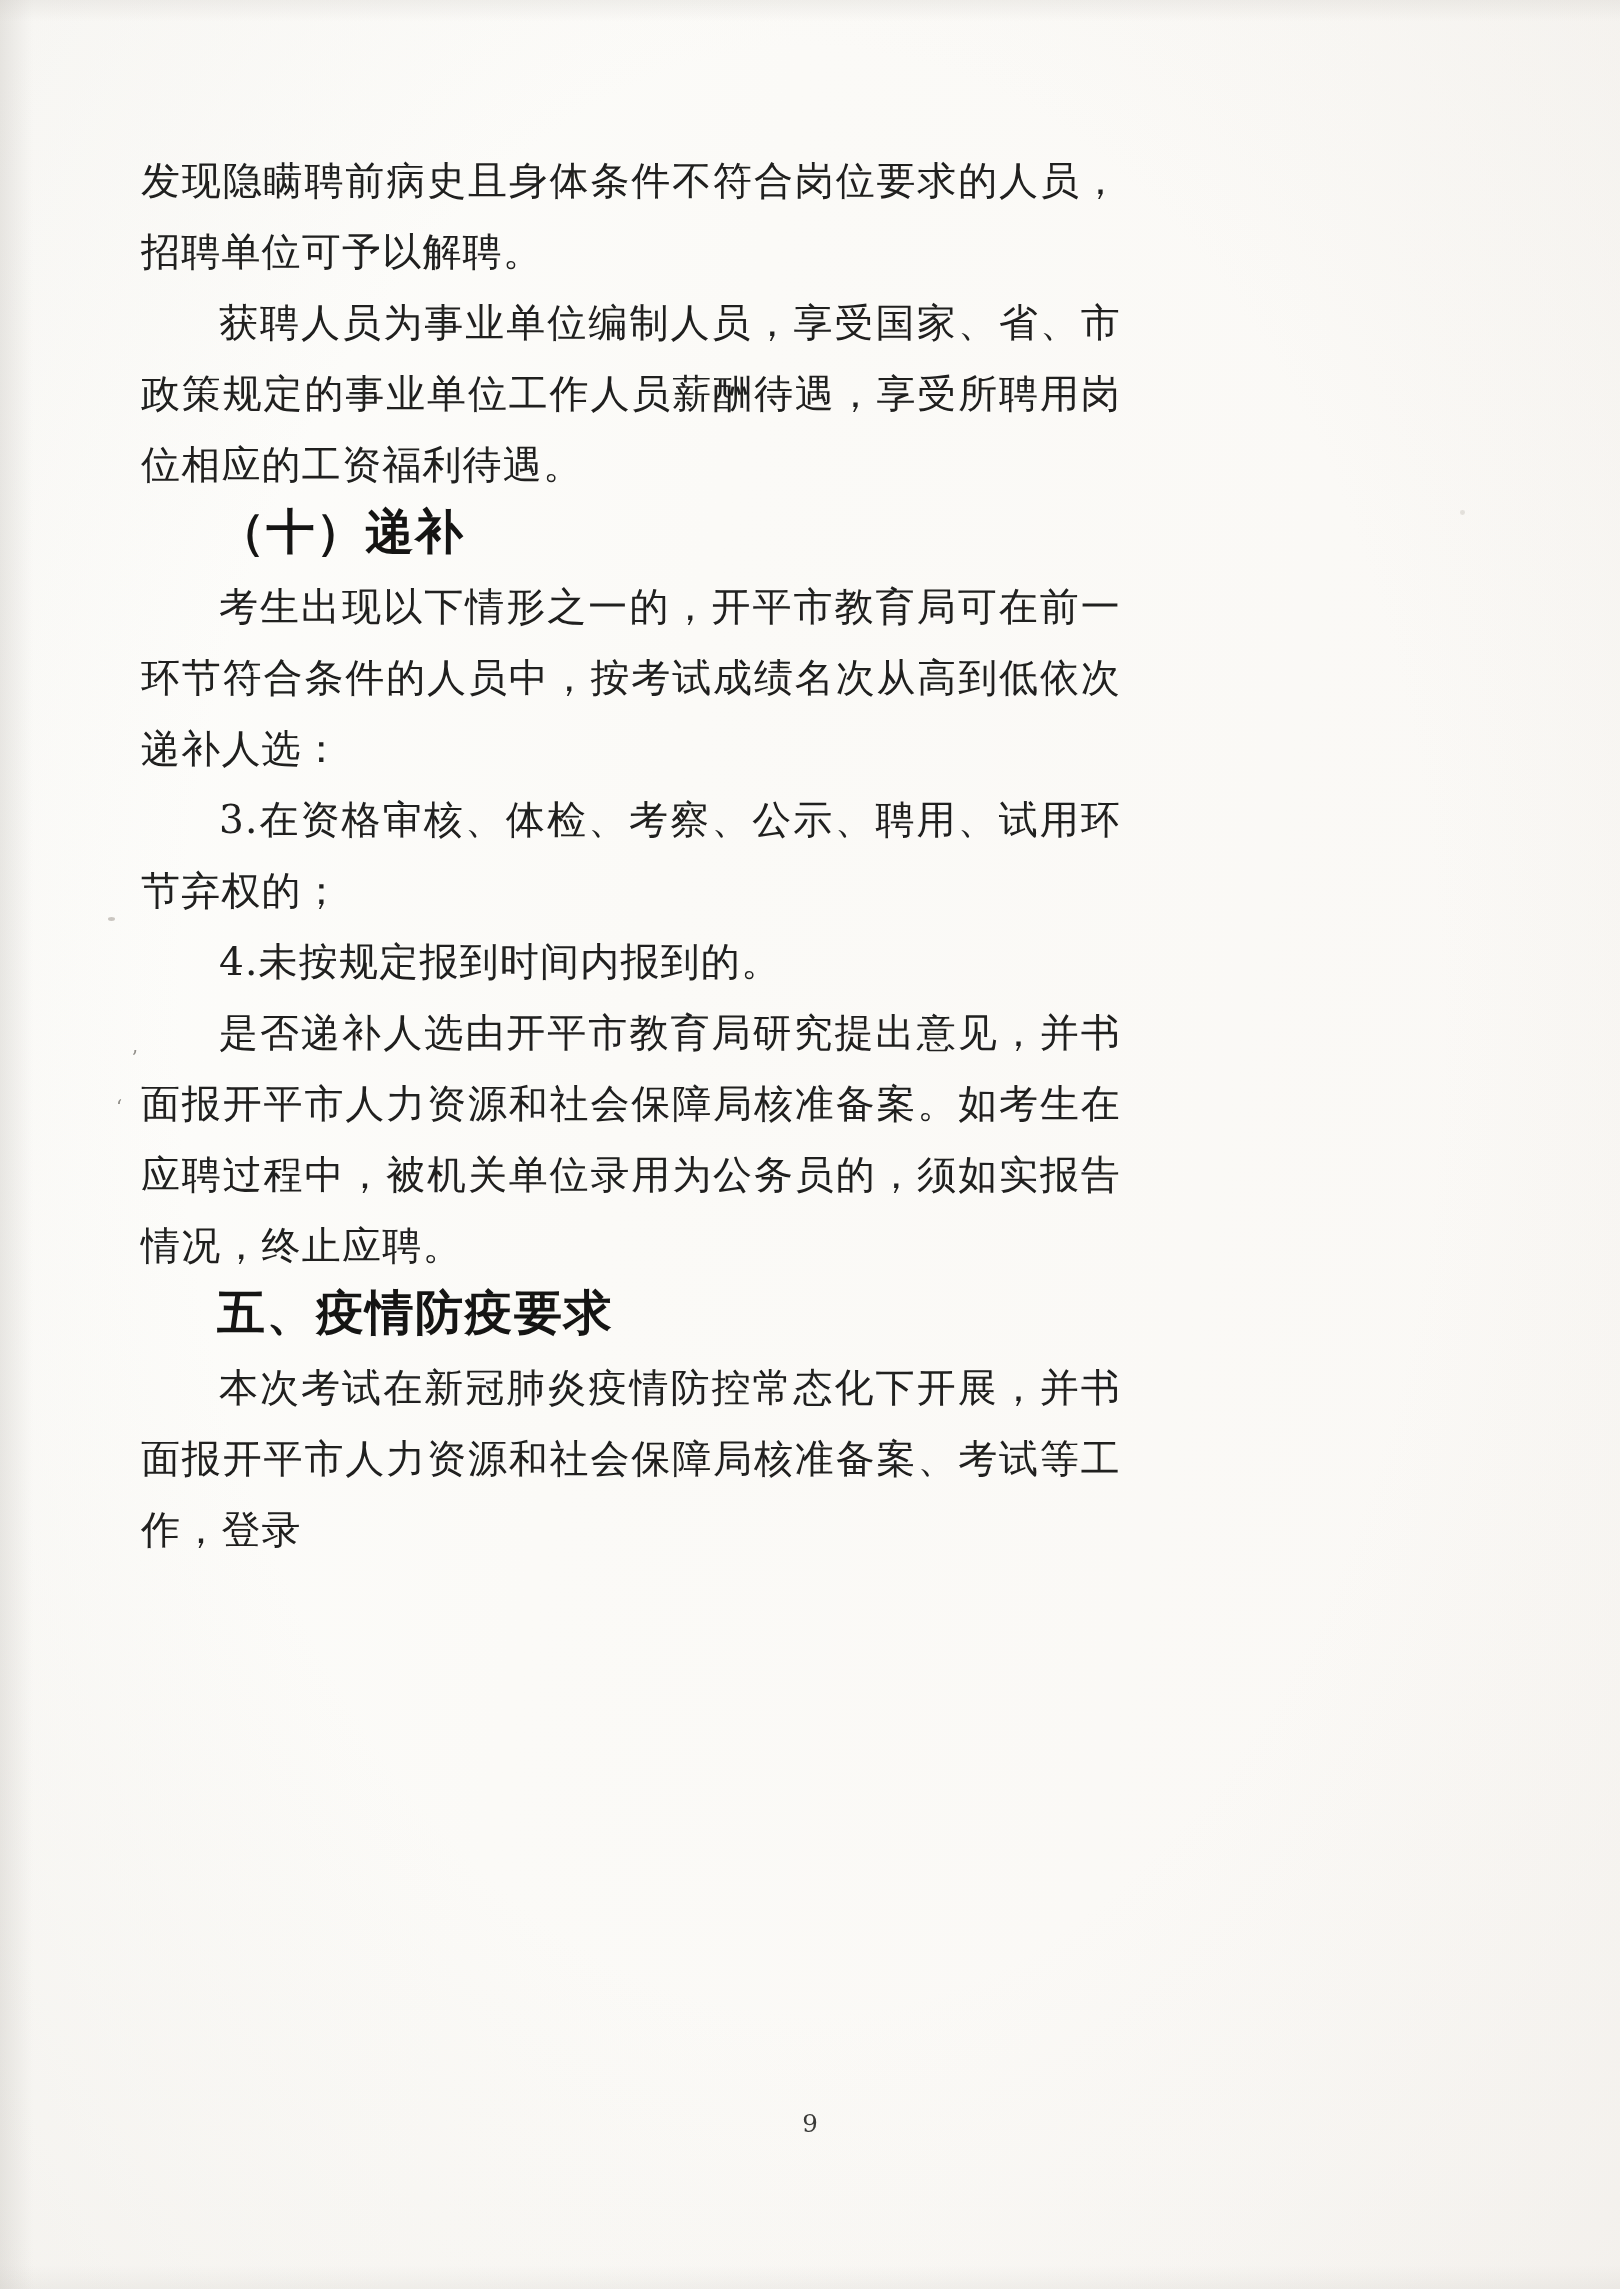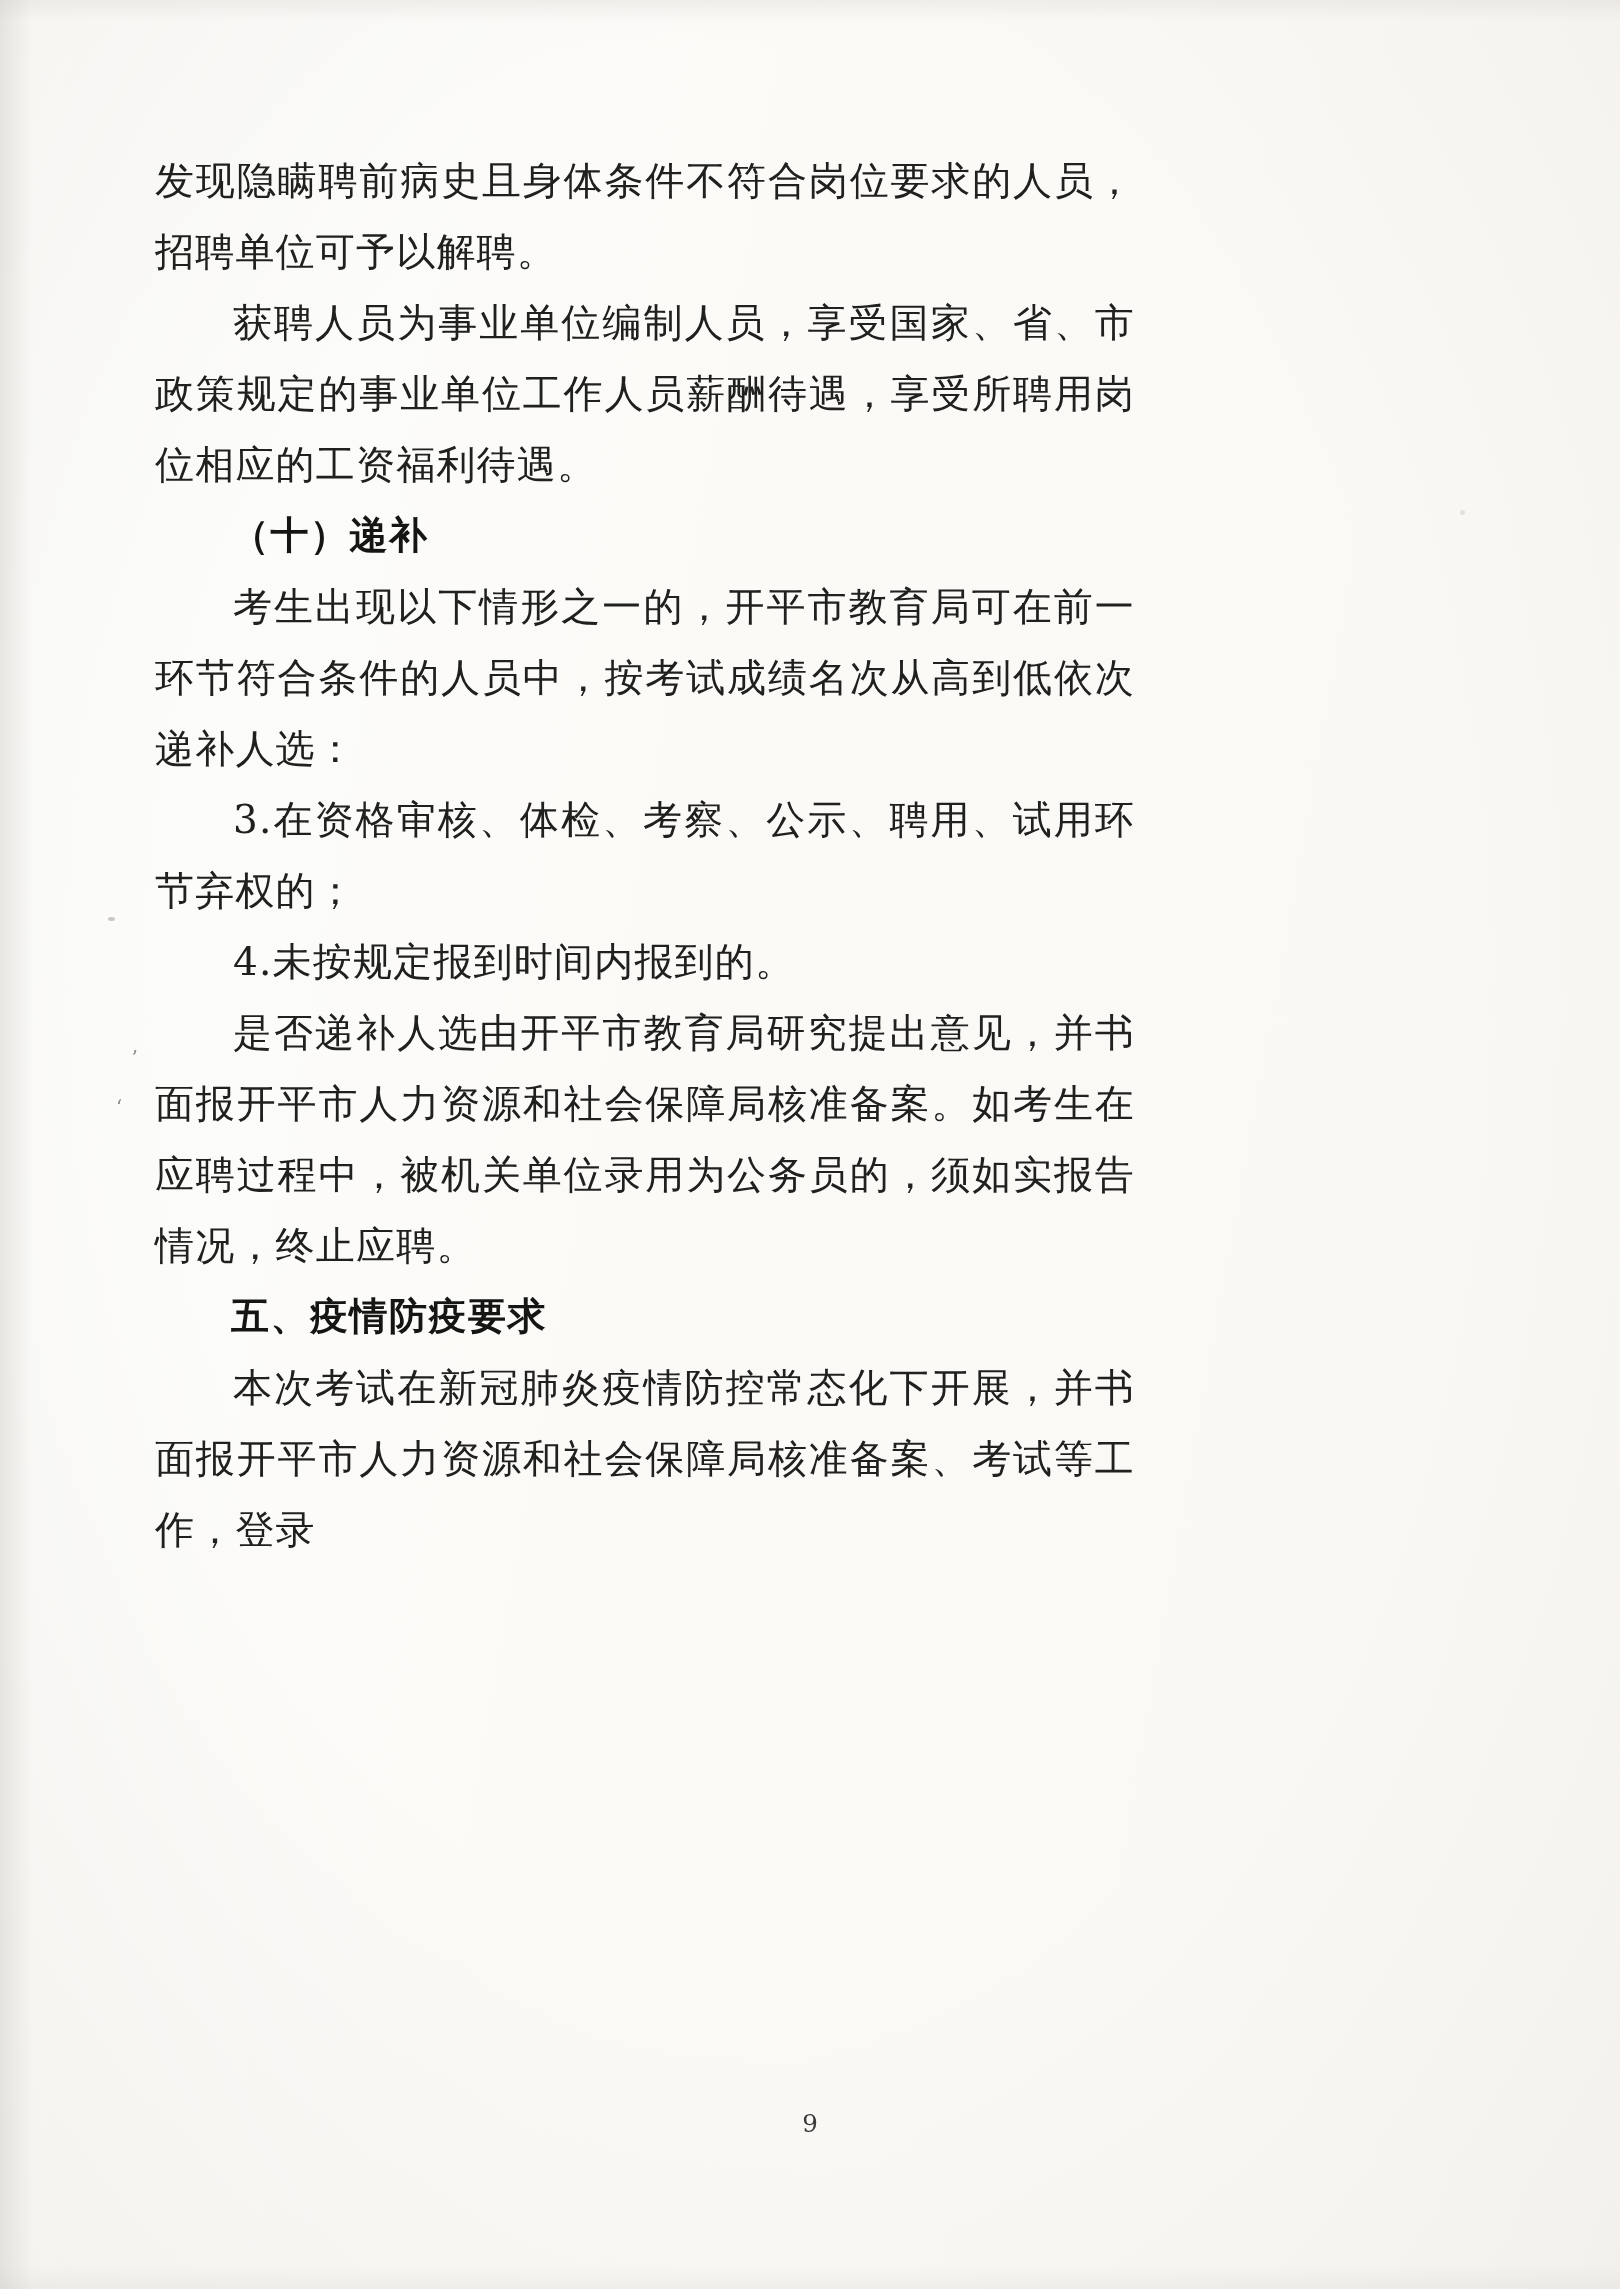--- a/index.html
+++ b/index.html
@@ -38,42 +38,42 @@
   .scan-edge-bottom {
     position: absolute;
     bottom: 0; left: 0;
     width: 100%; height: 25.5px;
     background: linear-gradient(to top, rgba(198,194,188,0.18), rgba(255,255,255,0));
     pointer-events: none;
   }
 
   .doc-body {
     position: absolute;
-    left: 155px;
+    left: 141px;
     top: 145px;
     width: 980px;
   }
 
   
   .para {
     font-family: "DejaVu Serif", "Liberation Serif", serif;
     font-size: 39px;
     line-height: 71px;
     color: #20201f;
     letter-spacing: 1.2px;
     text-align: justify;
     text-justify: inter-character;
     margin: 0;
     -webkit-font-smoothing: antialiased;
   }
   .para.indent { text-indent: 78px; }
 
   .heading {
-    font-family: Liberation Sans, sans-serif;
-    font-size: 38px;
+    font-family: Liberation Mono, monospace;
+    font-size: 48px;
     line-height: 71px;
     font-weight: 700;
     color: #151514;
     letter-spacing: 1.5px;
     margin: 0;
     text-indent: 76px;
   }
 
   
   .page-number {

